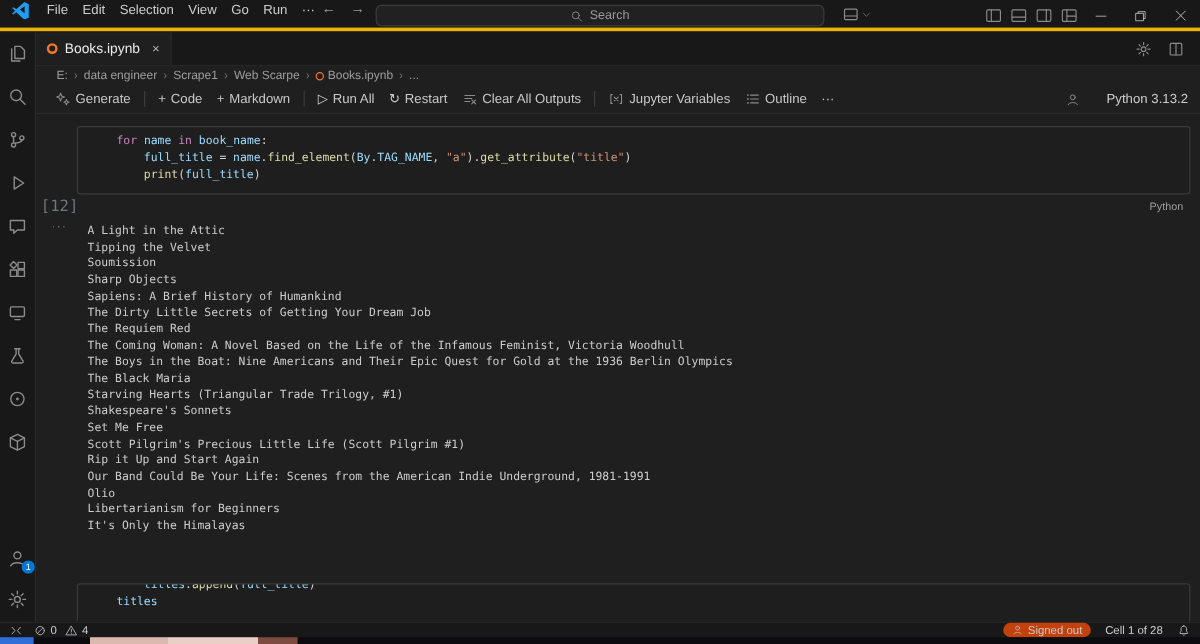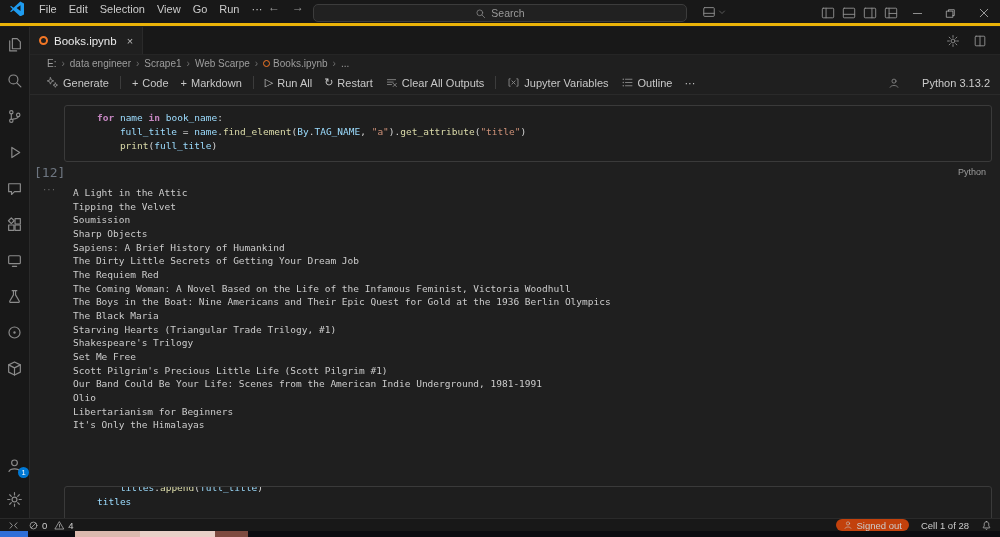--- a/index.html
+++ b/index.html
@@ -62,21 +62,21 @@
   .tb-sep { width:1px; height:13px; background:#3c3c3c; margin:0 5px; }
   .kernel { margin-left:auto; display:flex; align-items:center; gap:22px; font-size:11px; color:#cccccc; }
 
   
   .notebook { flex:1; position:relative; overflow:hidden; background:#1f1f1f; }
   .cell { position:absolute; left:34px; right:8px; border:1px solid #3a3a3a; background:#1e1e1e; border-radius:3px; }
   #cell1 { top:10px; height:57px; padding:5px 0 0 32px; overflow:hidden; }
   #cell2 { top:391px; height:90px; padding:0 0 0 32px; overflow:hidden; }
   #cell2 .codewrap { margin-top:-6px; }
   .code-line { white-space:pre; font-family:"DejaVu Sans Mono", monospace; font-size:9.5px; line-height:14px; }
-  .tok-kw { color:#c586c0;font-weight:bold; } .tok-var { color:#9cdcfe; } .tok-fn { color:#dcdcaa; }
+  .tok-kw { color:#c586c0; } .tok-var { color:#9cdcfe; } .tok-fn { color:#dcdcaa; }
   .tok-str { color:#ce9178; } .tok-pl { color:#d4d4d4; }
   .exec { position:absolute; left:4px; top:70px; width:28px; text-align:center;
     font-family:"DejaVu Sans Mono", monospace; font-size:13px; color:#6e7681; }
   .cell-lang { position:absolute; right:14px; top:72px; font-size:9px; color:#9d9d9d; }
   .out-gutter { position:absolute; left:13px; top:89px; color:#6e6e6e; font-size:10px; letter-spacing:1px; }
   .output { position:absolute; left:43px; top:91px; right:10px; overflow:hidden; }
   .out-line { white-space:pre; font-family:"DejaVu Sans Mono", monospace; font-size:9.5px; line-height:13.65px; color:#cccccc; }
 
   
   .statusbar { position:absolute; left:0; right:0; bottom:6px; height:13px; background:#181818;
@@ -377,23 +377,24 @@
             <div class="out-line">Tipping the Velvet</div>
             <div class="out-line">Soumission</div>
             <div class="out-line">Sharp Objects</div>
             <div class="out-line">Sapiens: A Brief History of Humankind</div>
             <div class="out-line">The Dirty Little Secrets of Getting Your Dream Job</div>
             <div class="out-line">The Requiem Red</div>
             <div class="out-line">The Coming Woman: A Novel Based on the Life of the Infamous Feminist, Victoria Woodhull</div>
             <div class="out-line">The Boys in the Boat: Nine Americans and Their Epic Quest for Gold at the 1936 Berlin Olympics</div>
             <div class="out-line">The Black Maria</div>
             <div class="out-line">Starving Hearts (Triangular Trade Trilogy, #1)</div>
-            <div class="out-line">Shakespeare's Trilogy</div>
+            <div class="out-line">Shakespeare's Sonnets</div>
             <div class="out-line">Set Me Free</div>
             <div class="out-line">Scott Pilgrim's Precious Little Life (Scott Pilgrim #1)</div>
+            <div class="out-line">Rip it Up and Start Again</div>
             <div class="out-line">Our Band Could Be Your Life: Scenes from the American Indie Underground, 1981-1991</div>
             <div class="out-line">Olio</div>
             <div class="out-line">Libertarianism for Beginners</div>
             <div class="out-line">It's Only the Himalayas</div>
           </div>
 
         <div class="cell" id="cell2">
           <div class="codewrap">
               <div class="code-line"><span class="tok-pl">    </span><span class="tok-var">titles</span><span class="tok-pl">.</span><span class="tok-fn">append</span><span class="tok-pl">(</span><span class="tok-var">full_title</span><span class="tok-pl">)</span></div>
               <div class="code-line"><span class="tok-var">titles</span></div>

